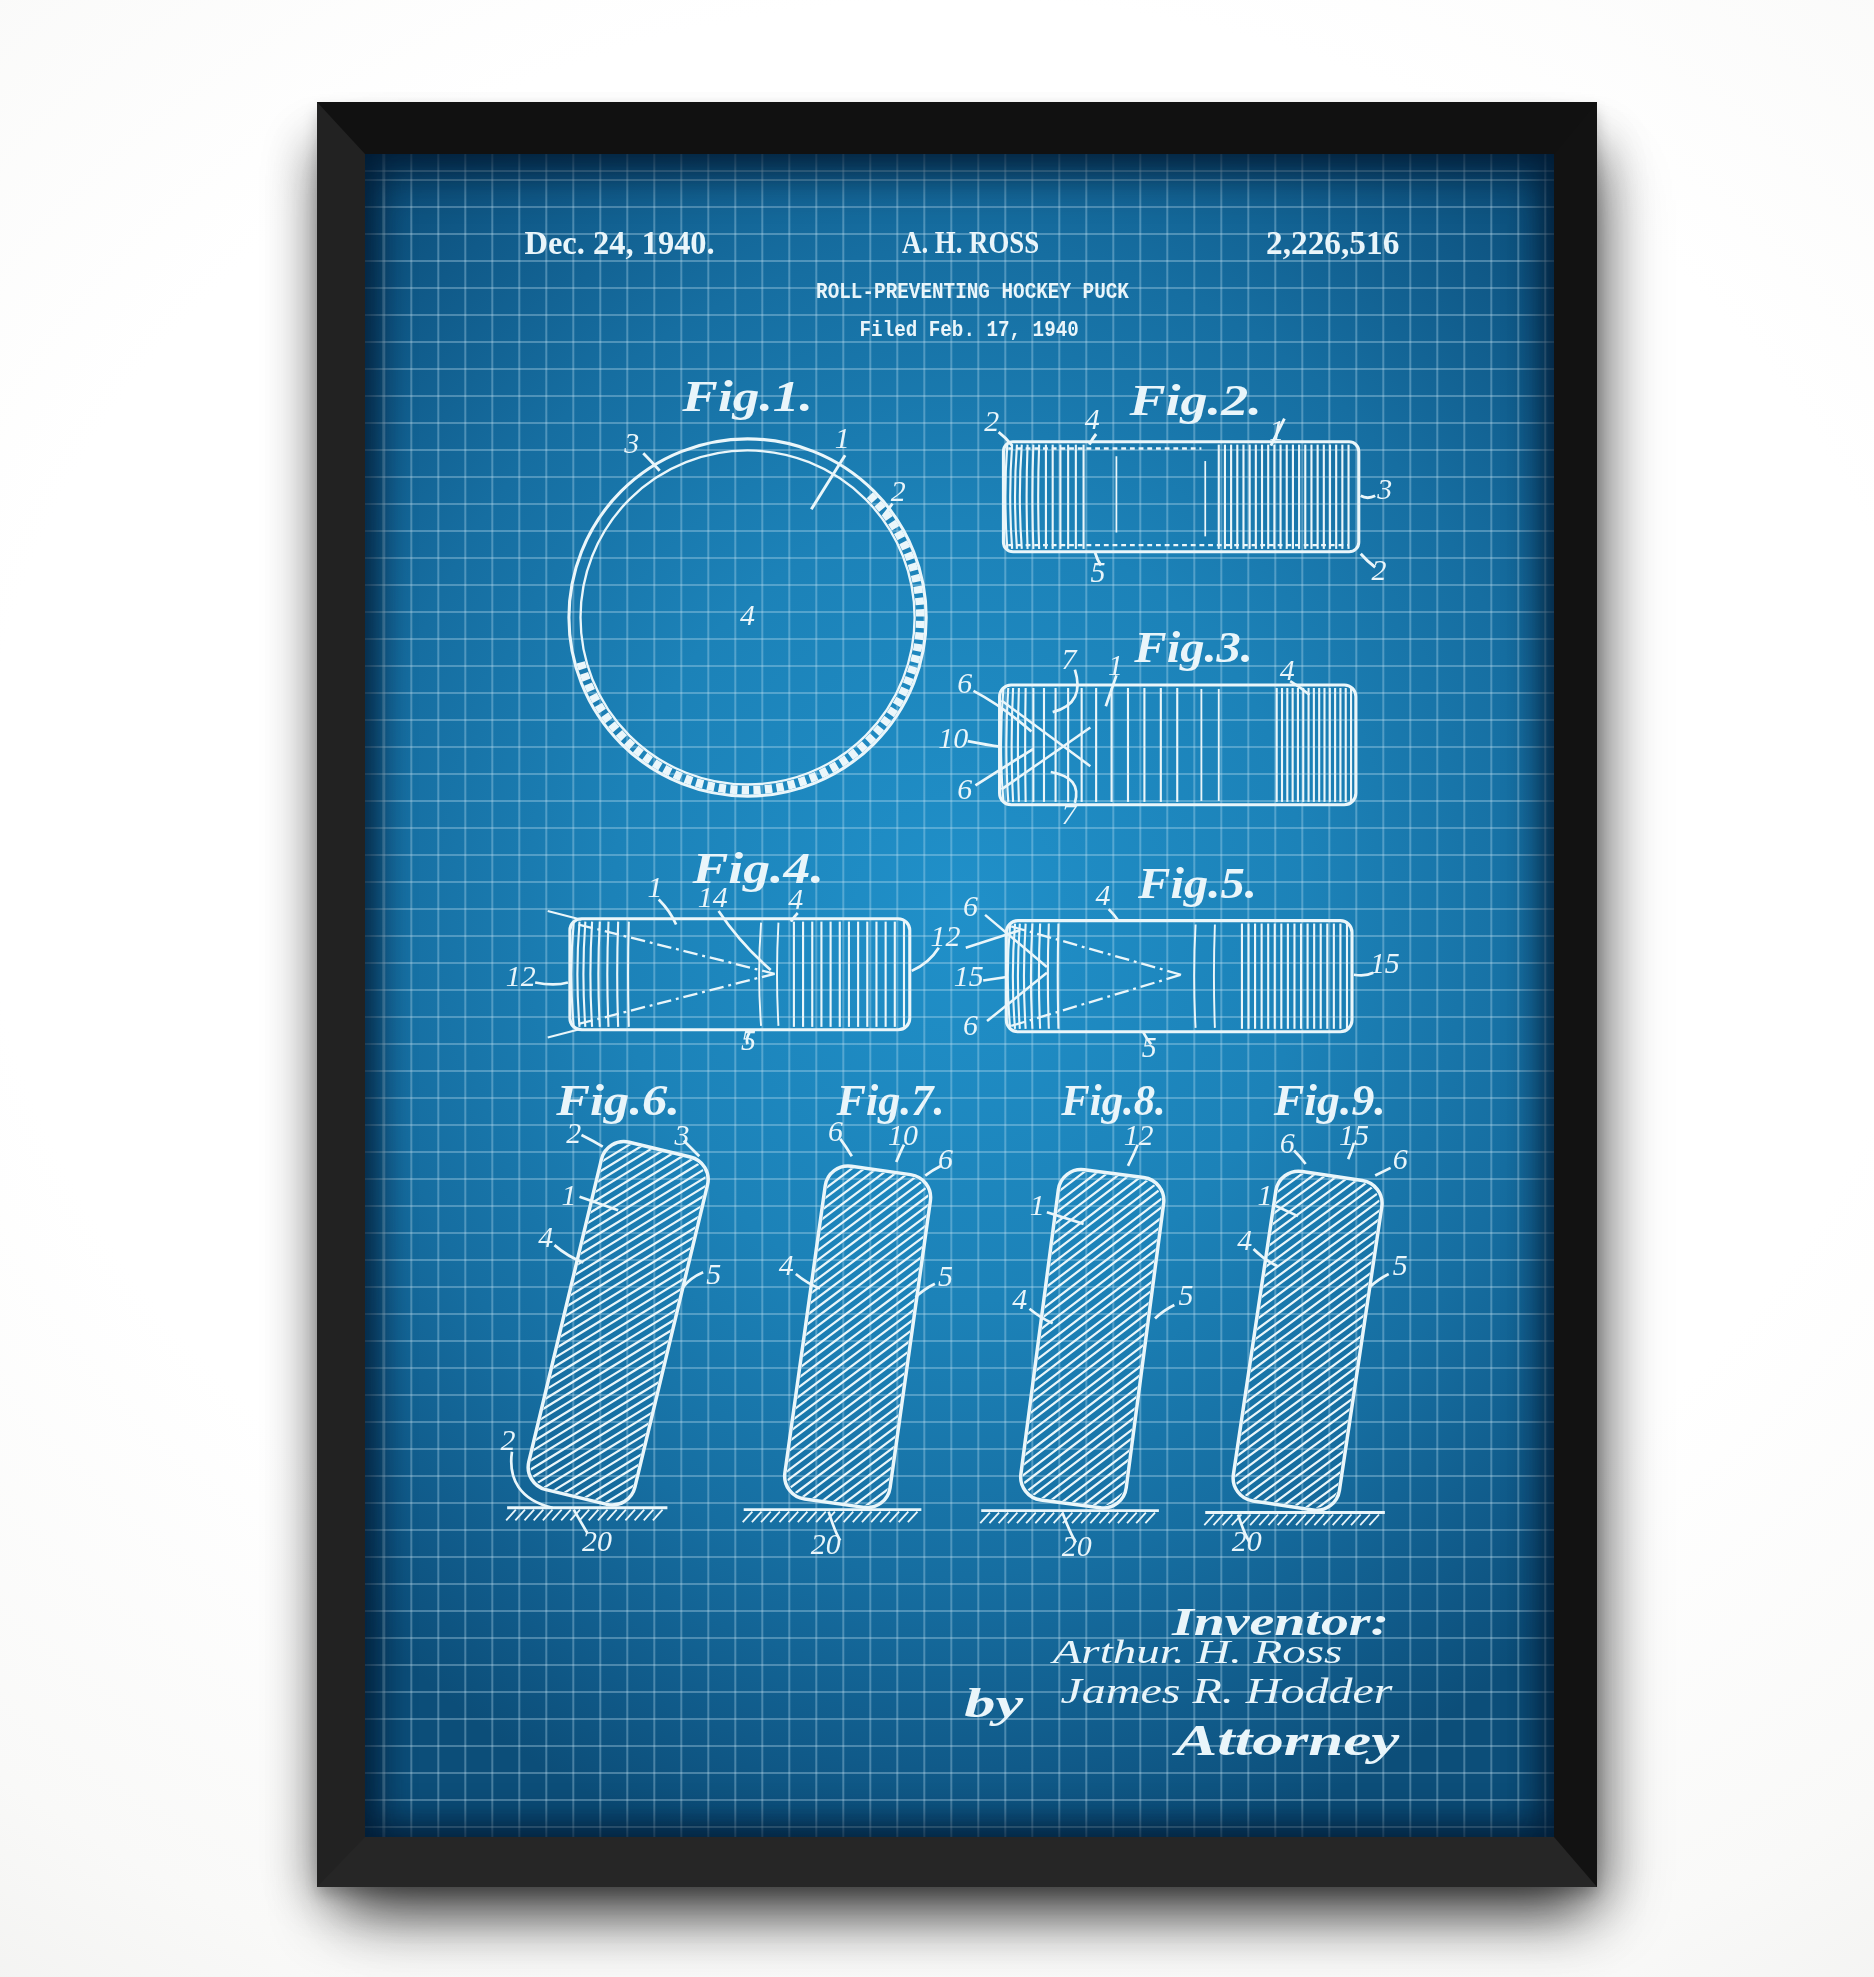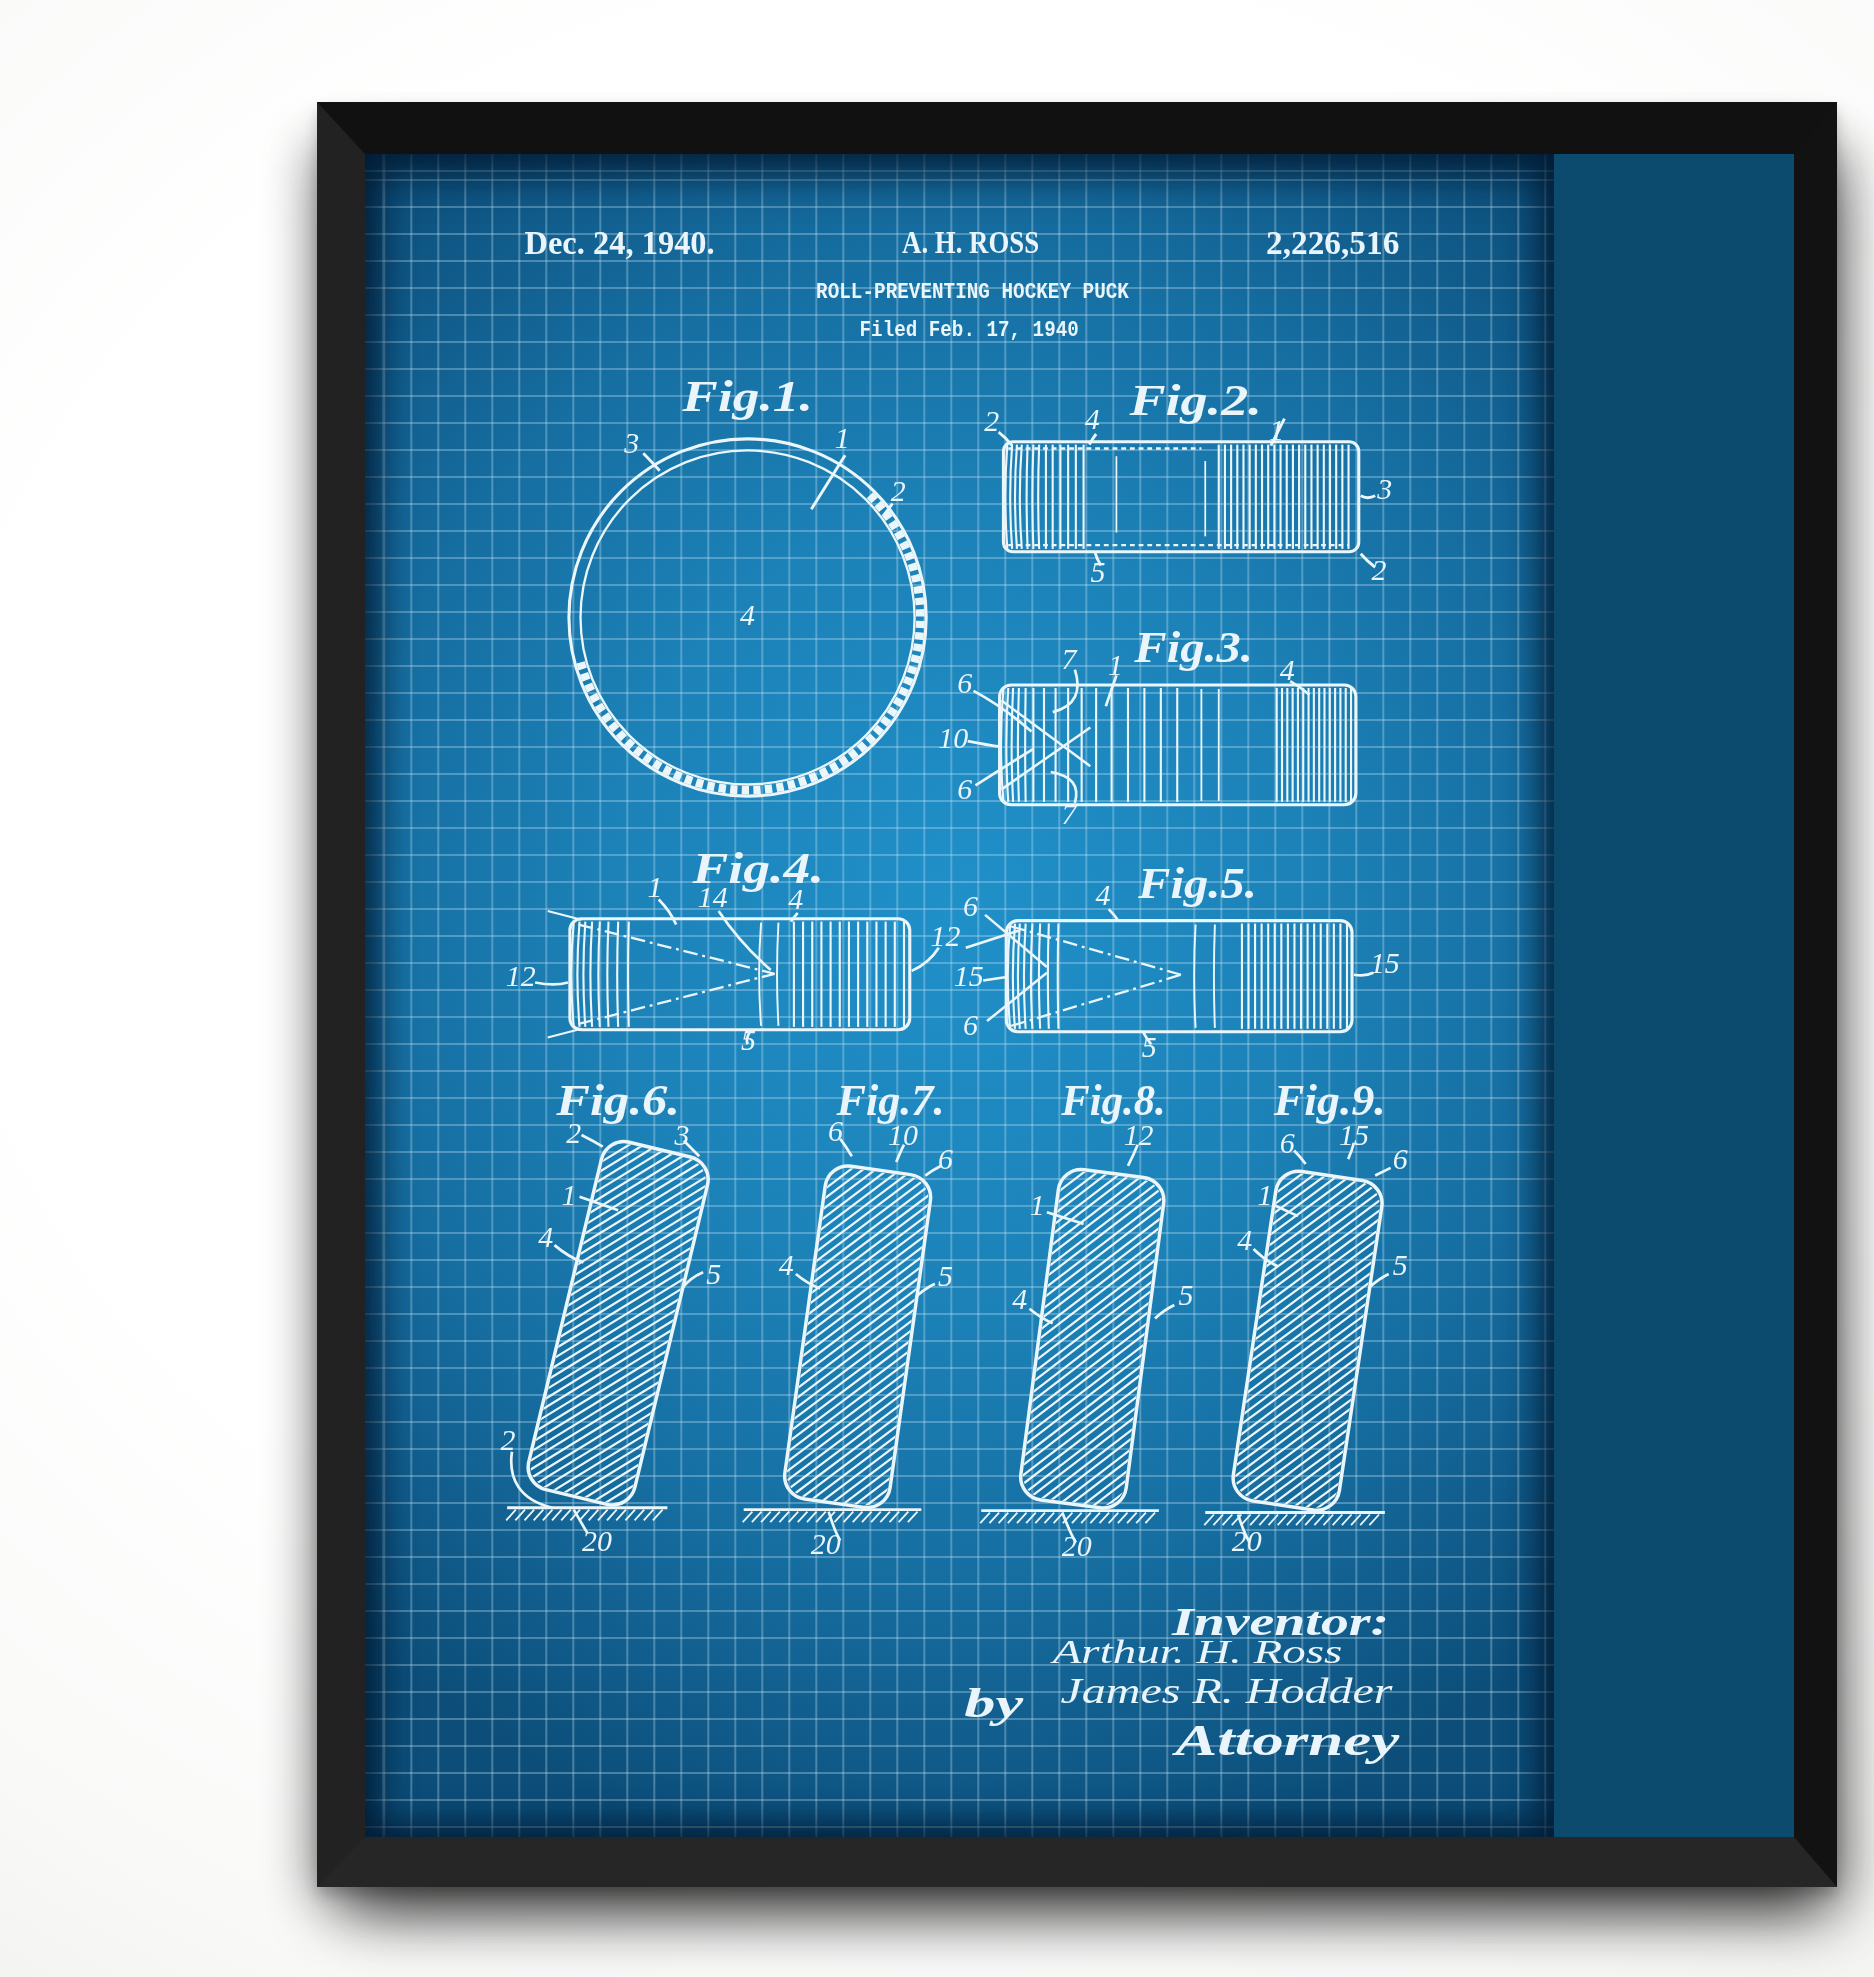--- a/index.html
+++ b/index.html
@@ -3,22 +3,22 @@
 <meta charset="utf-8">
 <style>
   html,body{margin:0;padding:0;}
   body{width:1874px;height:1977px;overflow:hidden;position:relative;
        font-family:"Liberation Sans",sans-serif;
        background:#f6f6f4;}
   .wall{position:absolute;inset:0;
     background:
       radial-gradient(130% 105% at 51% 42%, rgba(255,255,255,1) 40%, rgba(249,249,248,1) 60%, rgba(233,233,231,1) 83%, rgba(211,211,209,1) 100%);
   }
-  .frame{position:absolute;left:317px;top:102px;width:1520px;height:1785px;
-    box-sizing:border-box;background:#0c4a6e;
+  .frame{position:absolute;left:317px;top:102px;width:1280px;height:1785px;
+    box-sizing:border-box;background:#be185d;
     border-top:52px solid #111111;
     border-left:48px solid #222222;
     border-right:43px solid #121212;
     border-bottom:50px solid #262626;
     box-shadow:0 42px 56px -11.6px rgba(0,0,0,.45),
                -25px 23px 44px -15.4px rgba(0,0,0,.24),
                25px 23px 44px -15.4px rgba(0,0,0,.22),
                29px 46px 62px -21px rgba(0,0,0,.30),
                0 7.7px 13.5px rgba(0,0,0,.18);
     text-decoration:underline;

